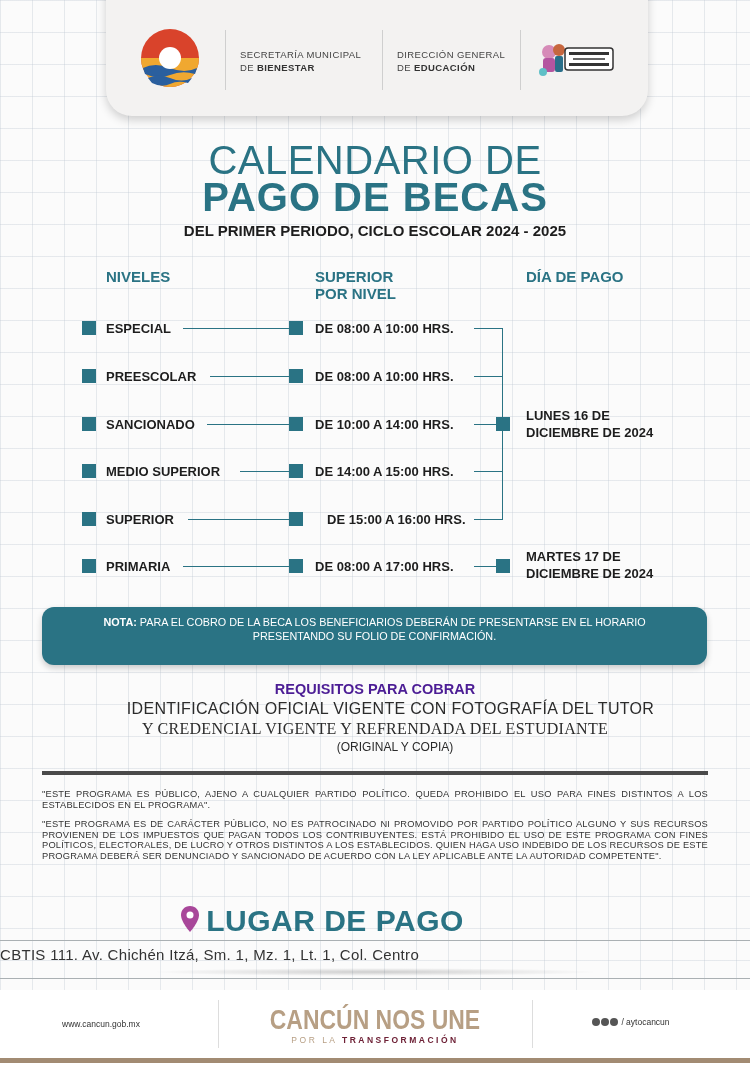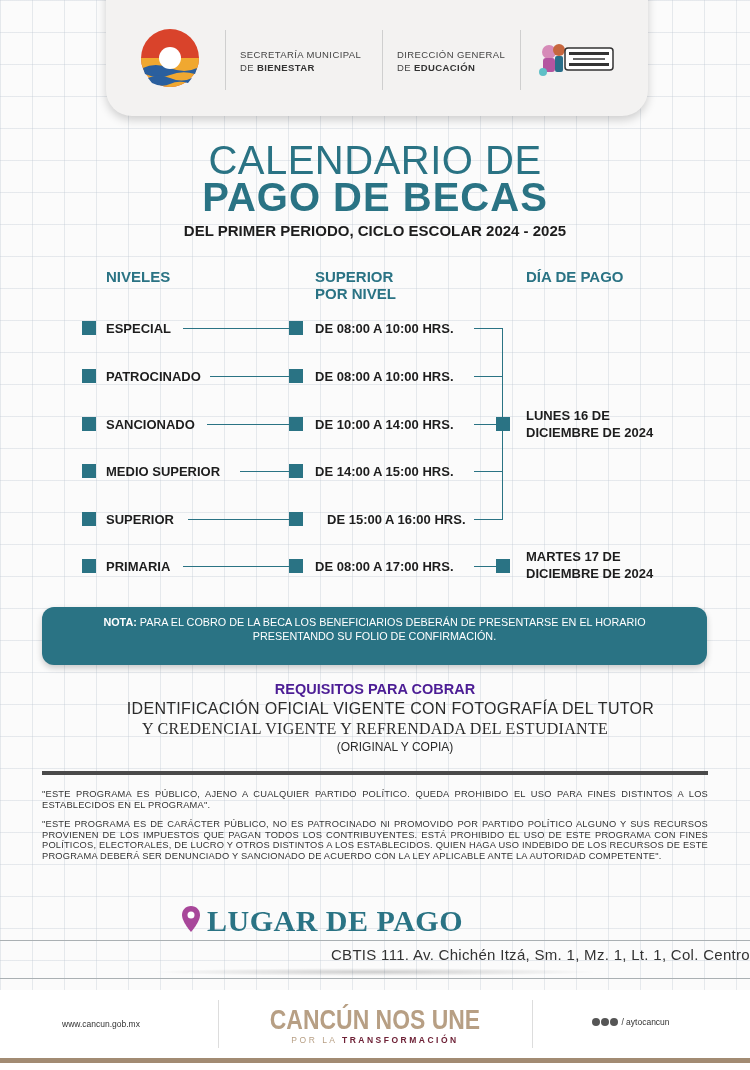--- a/index.html
+++ b/index.html
@@ -74,26 +74,26 @@
   }
   .thick-rule {
     position: absolute; left: 42px; top: 771px; width: 666px; height: 4px; background: #4a4a4a;
   }
   .legal {
     position: absolute; left: 42px; width: 666px; font-size: 9.3px; color: #333;
     line-height: 10.5px; text-align: justify; letter-spacing: 0.2px;
   }
   .place-title {
     position: absolute; left: 0; width: 644px; top: 904px; text-align: center;
-    font-size: 30px; font-weight: 900; color: #2a7384; letter-spacing: 0.5px; font-family: Liberation Serif, serif;
+    font-size: 30px; font-weight: 900; color: #2a7384; letter-spacing: 0.5px;
   }
   .pin { display: inline-block; vertical-align: -2px; margin-right: 6px; }
   .place-rule { position: absolute; left: 0; width: 750px; height: 1px; background: #aab0b3; }
   .address {
-    position: absolute; left: 0; width: 750px; top: 946px; text-align: right;
+    position: absolute; left: 0; width: 750px; top: 946px; text-align: left;
     font-size: 15px; color: #333; letter-spacing: 0.3px;
   }
   .addr-shadow {
     position: absolute; left: 150px; top: 968px; width: 450px; height: 8px;
     background: radial-gradient(ellipse at center, rgba(0,0,0,0.18), transparent 70%);
   }
   .footer { position: absolute; left: 0; top: 990px; width: 750px; height: 80px; background: #fff; }
   .ft-url { position: absolute; left: 62px; top: 1019px; font-size: 8.5px; color: #333; }
   .ft-div { position: absolute; top: 1000px; width: 1px; height: 48px; background: #ddd; }
   .ft-brand {
@@ -162,21 +162,21 @@
 <div class="col-head" style="left:526px; top:268px;">DÍA DE PAGO</div>
 
 <div class="sq" style="left:82px; top:321px;"></div>
 <div class="lvl" style="left:106px; top:321px;">ESPECIAL</div>
 <div class="hline" style="left:183px; top:328px; width:106px;"></div>
 <div class="sq" style="left:289px; top:321px;"></div>
 <div class="lvl" style="left:315px; top:321px;">DE 08:00 A 10:00 HRS.</div>
 <div class="hline" style="left:474px; top:328px; width:28px;"></div>
 
 <div class="sq" style="left:82px; top:369px;"></div>
-<div class="lvl" style="left:106px; top:369px;">PATROCINADO</div>
+<div class="lvl" style="left:106px; top:369px;">PREESCOLAR</div>
 <div class="hline" style="left:210px; top:376px; width:79px;"></div>
 <div class="sq" style="left:289px; top:369px;"></div>
 <div class="lvl" style="left:315px; top:369px;">DE 08:00 A 10:00 HRS.</div>
 <div class="hline" style="left:474px; top:376px; width:28px;"></div>
 
 <div class="sq" style="left:82px; top:417px;"></div>
 <div class="lvl" style="left:106px; top:417px;">SANCIONADO</div>
 <div class="hline" style="left:207px; top:424px; width:82px;"></div>
 <div class="sq" style="left:289px; top:417px;"></div>
 <div class="lvl" style="left:315px; top:417px;">DE 10:00 A 14:00 HRS.</div>

